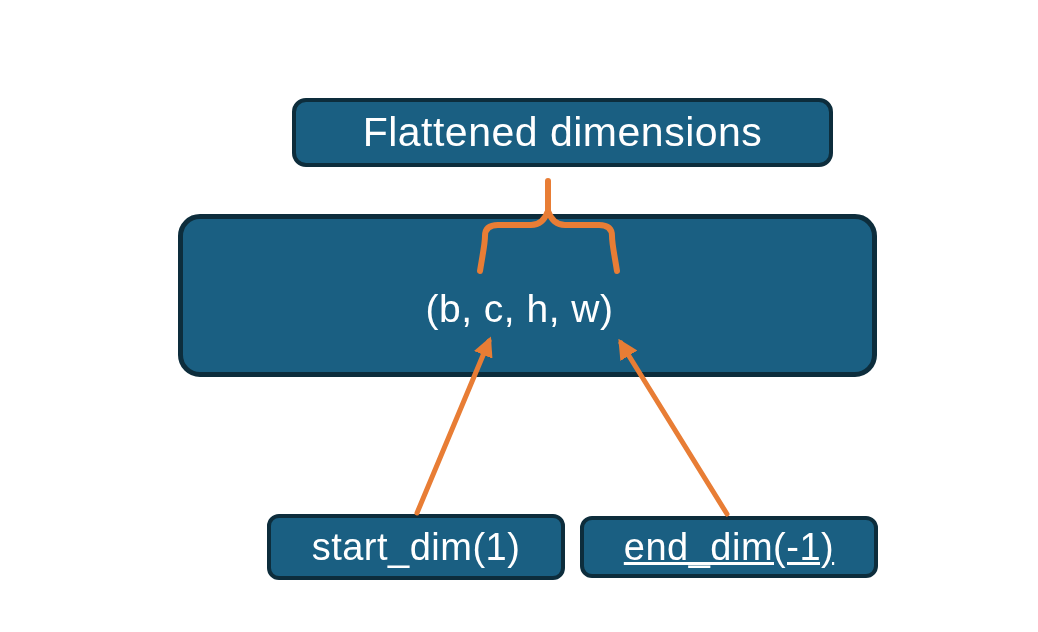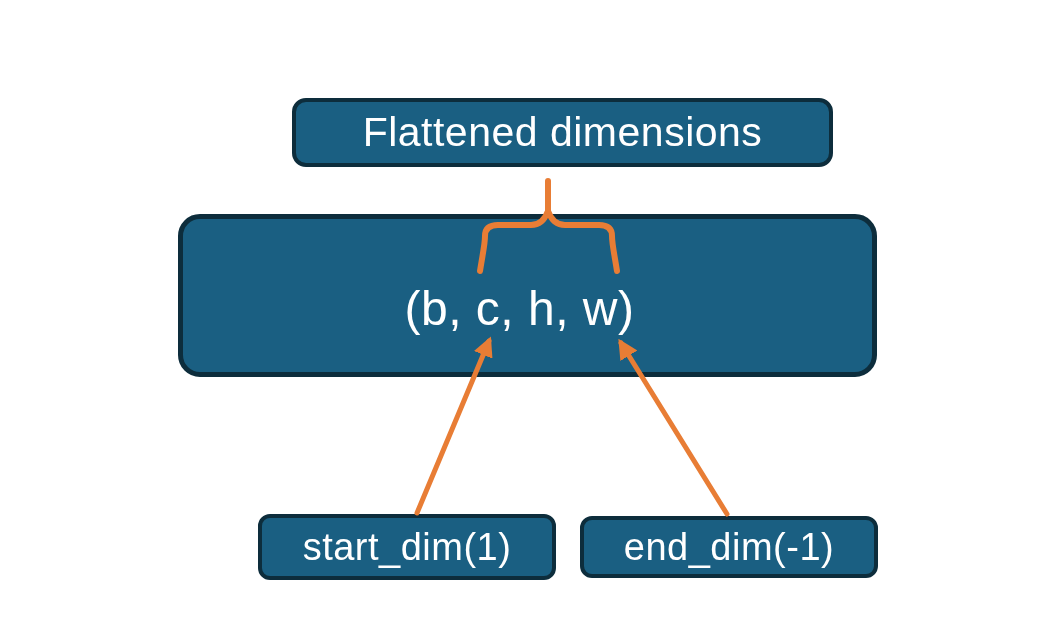--- a/index.html
+++ b/index.html
@@ -32,33 +32,34 @@
   }
   .node--title{
     left:292px;top:98px;width:541px;height:69px;
     border-radius:14px;
     font-size:41px;
   }
   .node--tensor{
     left:178px;top:214px;width:699px;height:163px;
     border:5px solid var(--box-border);
     border-radius:22px;
-    font-size:48px;
+    font-size:39px;
     padding-top:26px;
     padding-right:16px;
   }
   .node--start{
-    left:258px;top:514px;width:298px;height:66px;
+    left:267px;top:514px;width:298px;height:66px;
     border-radius:12px;
     font-size:38px;
   }
   .node--end{
     left:580px;top:516px;width:298px;height:62px;
     border-radius:12px;
     font-size:38px;
+    text-decoration:underline;
   }
   svg.overlay{
     position:absolute;
     left:0;top:0;width:1038px;height:632px;
     pointer-events:none;
   }
   .accent-stroke{
     stroke:var(--accent-orange);
     fill:none;
     stroke-linecap:round;

